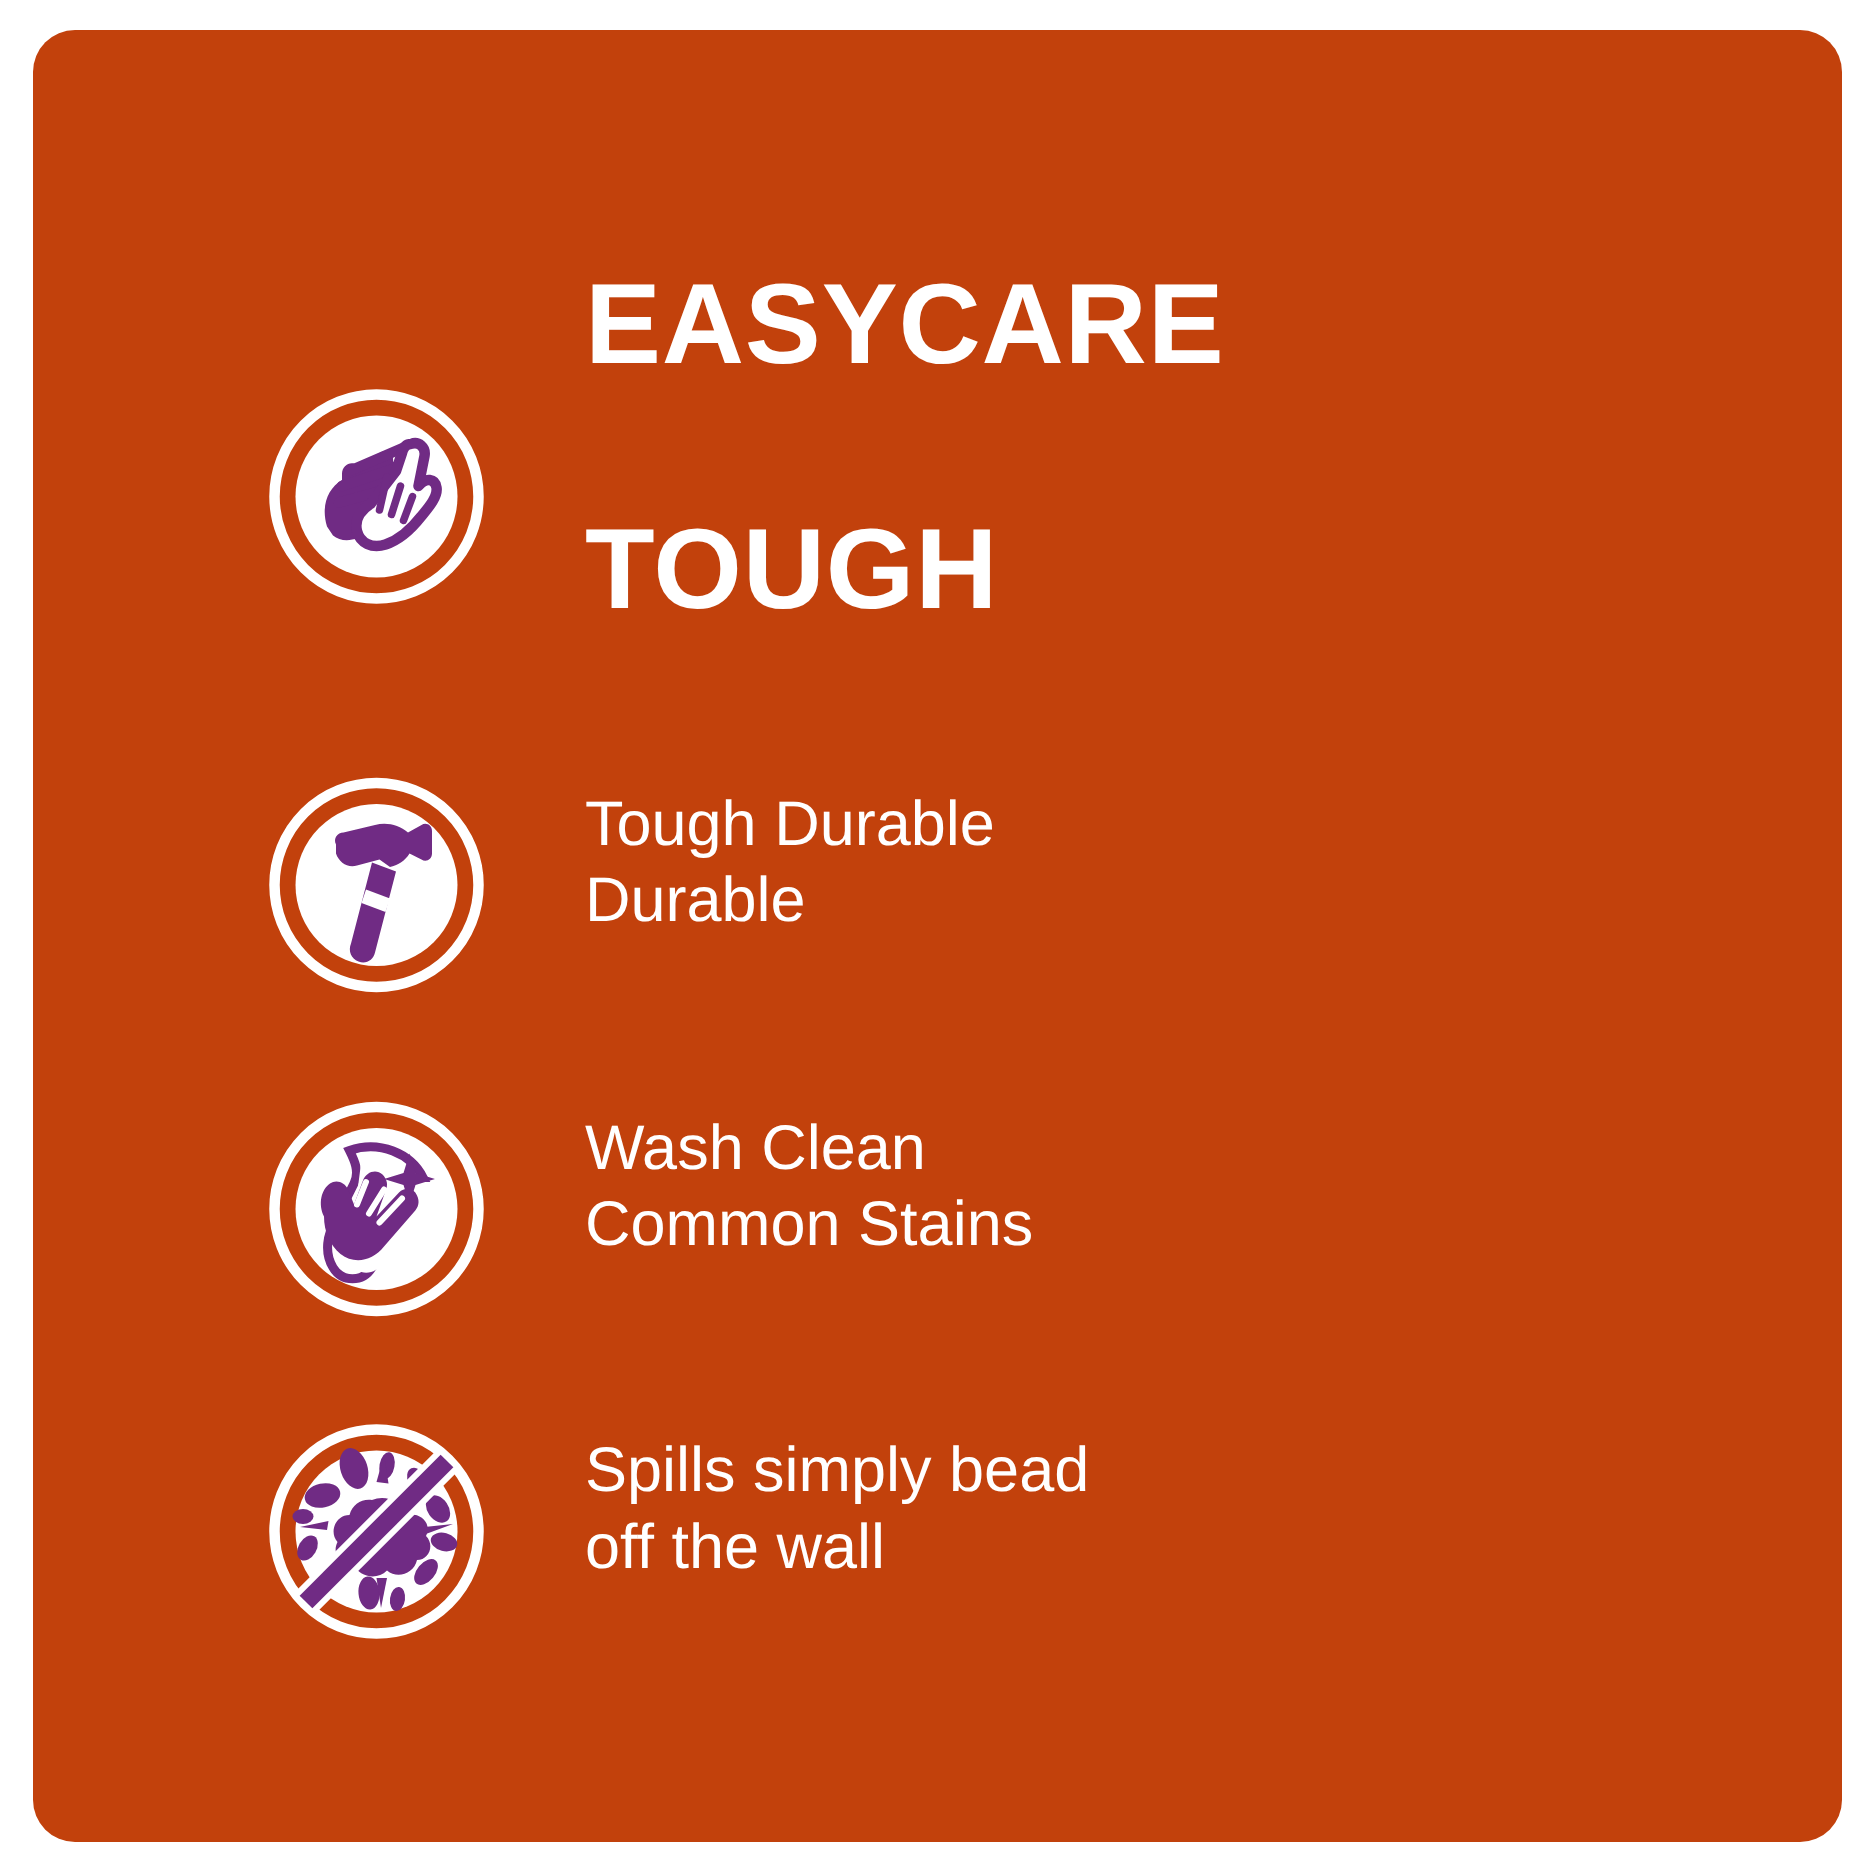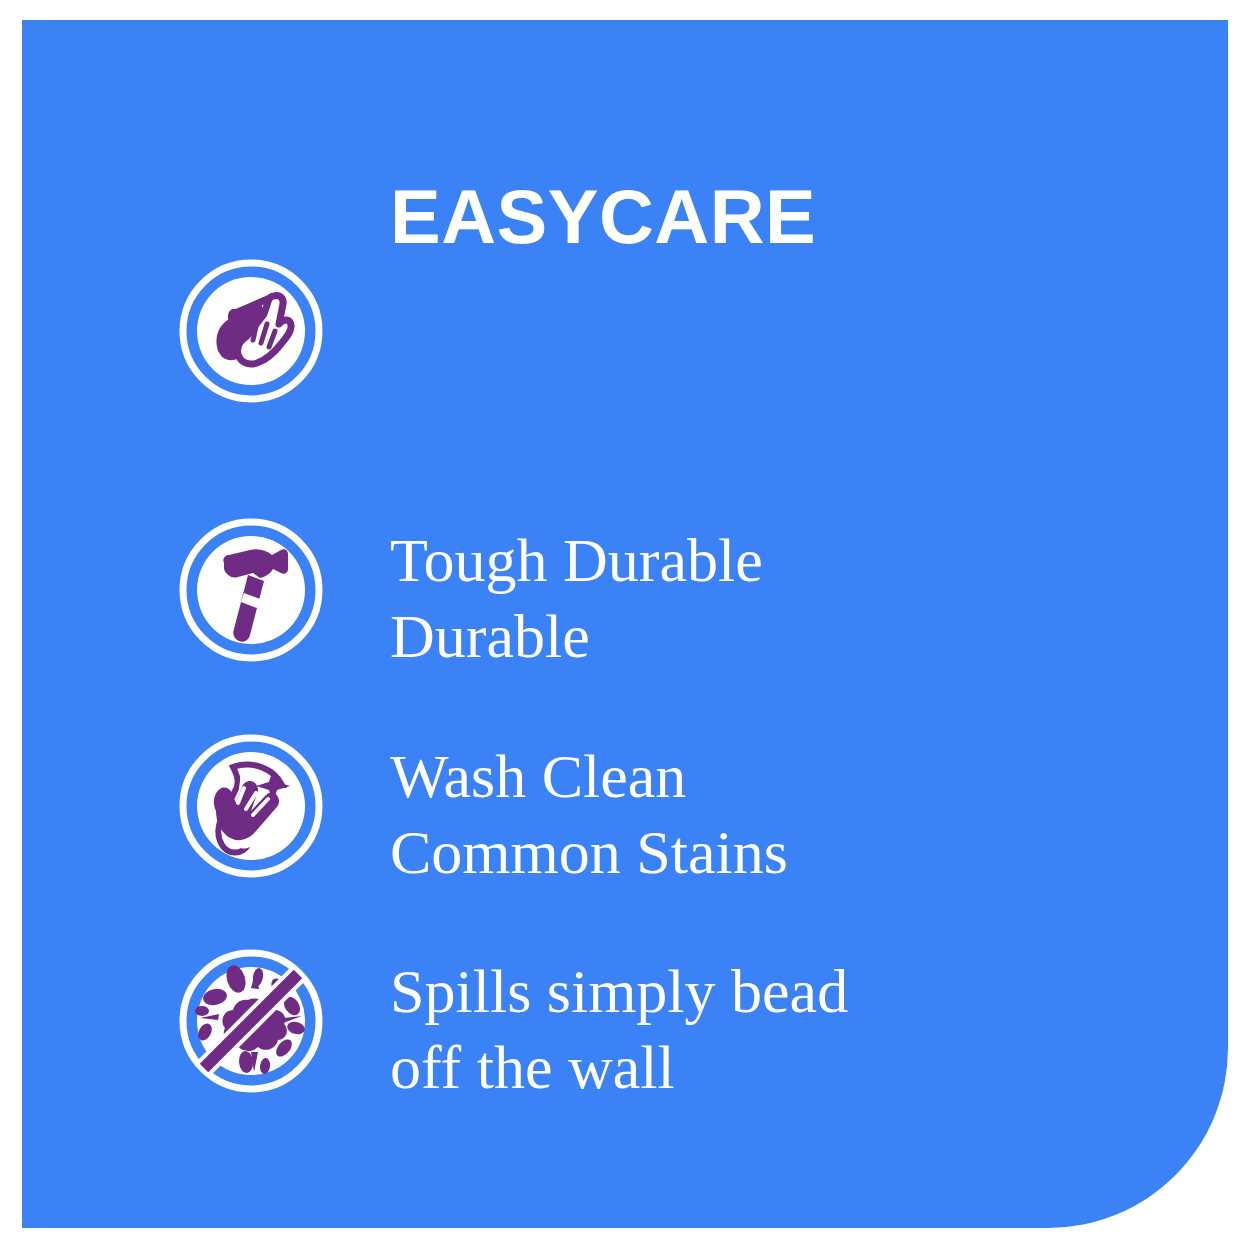--- a/index.html
+++ b/index.html
@@ -54,44 +54,44 @@
     letter-spacing: 0.5px;
     color: #ffffff;
     margin: 0;
     margin-left: 66px;
     margin-top: -62px;
     width: 660px;
   }
 
   
   .feature-text {
-    font-family: Liberation Serif, serif;
+    font-family: Liberation Sans, sans-serif;
     font-weight: 400;
-    font-size: 62px;
+    font-size: 42px;
     line-height: 1.22;
     color: #ffffff;
     margin: 0;
     margin-left: 66px;
     width: 700px;
   }
   .feature-text.wide { width: 760px; }
 
   #row-2 { left: 156px; top: 497px; }
   #row-2 .feature-text { margin-top: 6px; }
 
   #row-3 { left: 156px; top: 713px; }
   #row-3 .feature-text { margin-top: 6px; }
 
   #row-4 { left: 156px; top: 928px; }
   #row-4 .feature-text { margin-top: 6px; }
 </style>
 </head>
 <body>
 
-<div id="panel" style="background: #3b82f6; border-bottom-right-radius: 180px;">
+<div id="panel" style="background: #c2410c; border-bottom-right-radius: 180px; border-radius: 28px;">
 
   <div class="row" id="heading-row">
 
     <div class="icon-wrap">
       <svg viewBox="0 0 146 146" xmlns="http://www.w3.org/2000/svg">
         <circle cx="73" cy="73" r="68" fill="none" stroke="#ffffff" stroke-width="7"></circle>
         <circle cx="73" cy="73" r="54" fill="#ffffff"></circle>
         <g fill="#702B84">
 
           <path d="M40 93 C36 80, 40 68, 50 62 L50 58 C50 52, 56 49, 60 52 L75 44
@@ -109,20 +109,21 @@
           <path d="M80 60 L75 82" stroke="#702B84" stroke-width="5" stroke-linecap="round" fill="none"></path>
           <path d="M89 66 L83 85" stroke="#702B84" stroke-width="5" stroke-linecap="round" fill="none"></path>
           <path d="M97 73 L91 89" stroke="#702B84" stroke-width="5" stroke-linecap="round" fill="none"></path>
         </g>
       </svg>
     </div>
 
     <h1 class="heading">
       <span>EASYCARE</span><br>
       <br>
+      <span>TOUGH</span>
     </h1>
   </div>
 
   <div class="row" id="row-2">
 
     <div class="icon-wrap">
       <svg viewBox="0 0 146 146" xmlns="http://www.w3.org/2000/svg">
         <circle cx="73" cy="73" r="68" fill="none" stroke="#ffffff" stroke-width="7"></circle>
         <circle cx="73" cy="73" r="54" fill="#ffffff"></circle>
         <g fill="#702B84">

